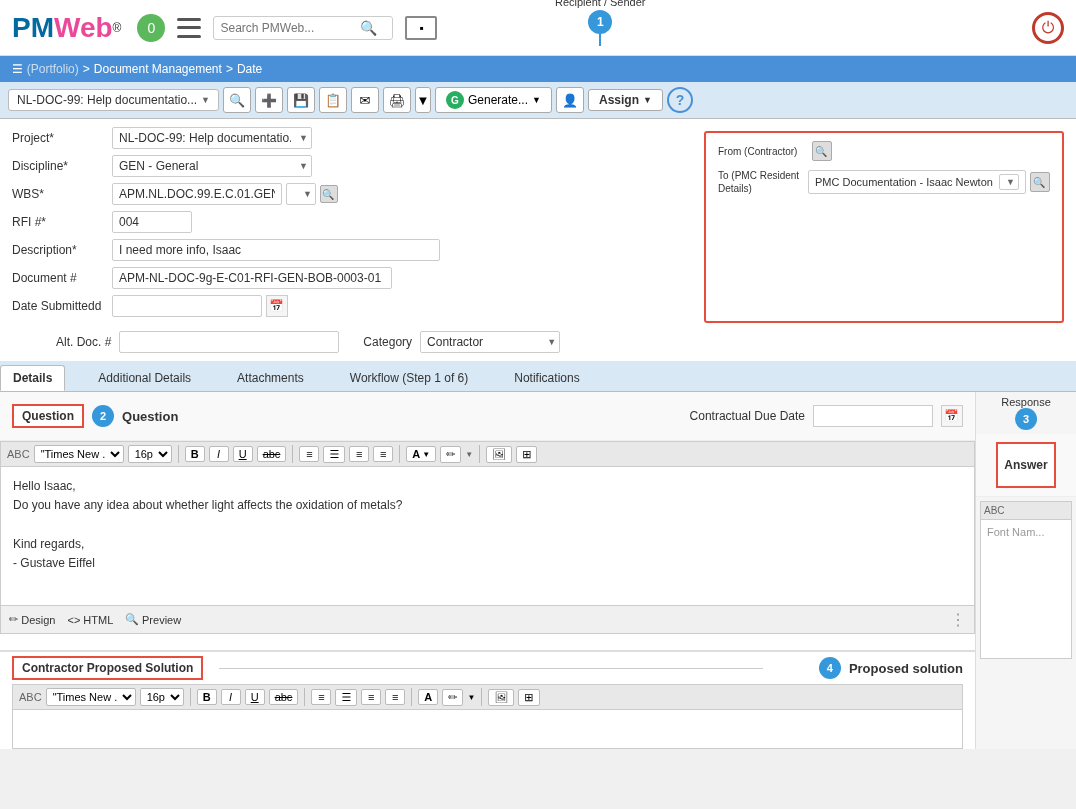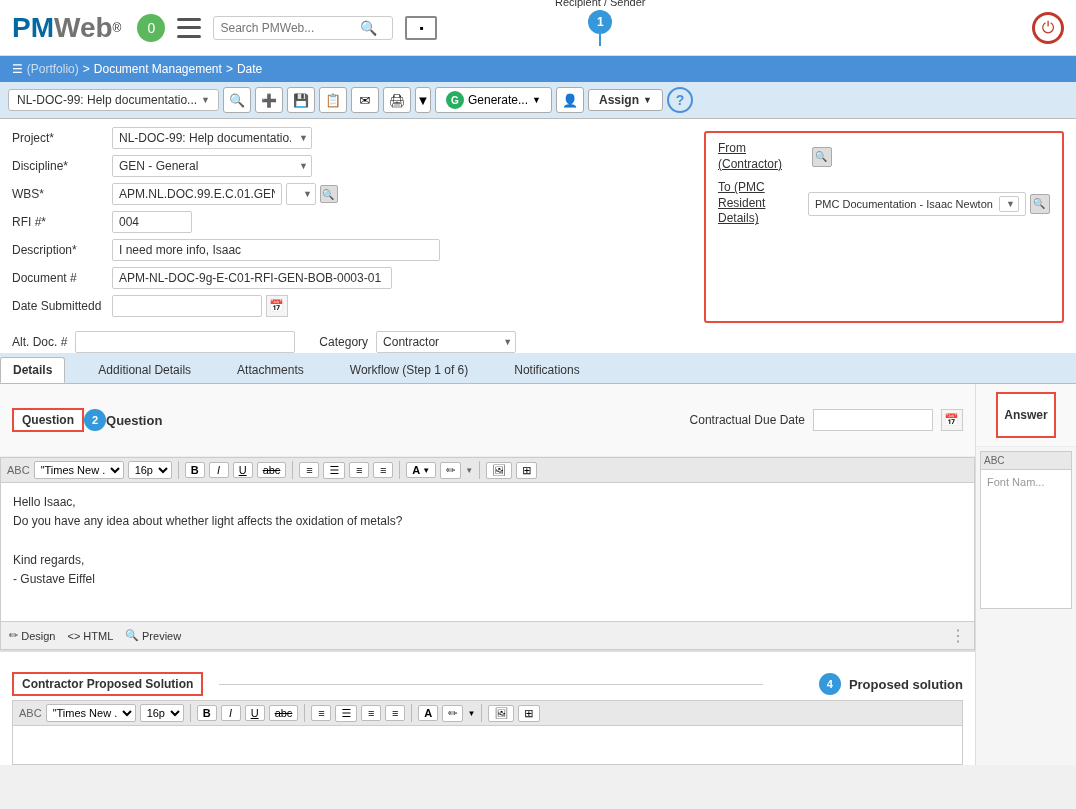--- a/index.html
+++ b/index.html
@@ -10,21 +10,21 @@
       background: #fff;
       display: flex;
       align-items: center;
       padding: 6px 12px;
       border-bottom: 1px solid #ddd;
       height: 56px;
       position: relative;
     }
     .logo { display: flex; align-items: center; margin-right: 16px; }
     .logo-pm { font-size: 28px; font-weight: bold; color: #0369a1; }
-    .logo-web { font-size: 28px; font-weight: bold; color: #737373; }
+    .logo-web { font-size: 28px; font-weight: bold; color: #ec4899; }
     .logo-dot { font-size: 12px; color: #333; }
     .shield-icon {
       width: 28px; height: 28px; background: #5cb85c; border-radius: 50%;
       display: flex; align-items: center; justify-content: center;
       color: white; font-size: 14px; margin-right: 12px;
     }
     .hamburger {
       width: 24px; height: 20px; display: flex; flex-direction: column;
       justify-content: space-between; margin-right: 12px; cursor: pointer;
     }
@@ -136,21 +136,21 @@
 
     
     .recipient-panel {
       border: 2px solid #e74c3c; border-radius: 3px; padding: 8px 12px;
       width: 360px; flex-shrink: 0; position: relative; margin-top: 4px;
     }
     .recipient-row {
       display: flex; align-items: center; margin-bottom: 8px;
     }
     .recipient-label {
-      font-size: 12px; color: #333; width: 90px; flex-shrink: 0; line-height: 1.3; text-decoration: underline;
+      font-size: 10px; color: #333; width: 90px; flex-shrink: 0; line-height: 1.3;
     }
     .recipient-value {
       border: 1px solid #ccc; border-radius: 2px; padding: 3px 6px;
       font-size: 11px; color: #333; background: white; flex: 1;
       display: flex; align-items: center; gap: 4px;
     }
     .recipient-search-btn {
       width: 20px; height: 20px; background: #ddd; border: 1px solid #aaa;
       border-radius: 2px; display: flex; align-items: center; justify-content: center;
       font-size: 10px; cursor: pointer; margin-left: 4px;
@@ -172,21 +172,21 @@
 
     
     .content-area {
       display: flex; gap: 0;
     }
     .main-panel { flex: 1; border-right: 1px solid #ddd; }
     .side-panel { width: 100px; background: #f5f5f5; position: relative; }
 
     
     .section-header {
-      display: flex; align-items: center; padding: 24px 12px; 
+      display: flex; align-items: center; padding: 12px 12px; gap: 8px;
       background: #f9f9f9; border-bottom: 1px solid #eee; justify-content: flex-end;
     }
     .section-label-box {
       border: 2px solid #e74c3c; padding: 3px 8px; font-size: 12px;
       font-weight: bold; color: #333; background: white;
     }
     .section-badge {
       width: 22px; height: 22px; background: #3498db; border-radius: 50%;
       display: flex; align-items: center; justify-content: center;
       color: white; font-size: 11px; font-weight: bold;
@@ -237,21 +237,21 @@
       background: #f0f0f0; border: 1px solid #ccc; border-top: none;
       padding: 4px 8px; display: flex; align-items: center; gap: 12px;
     }
     .rte-footer-btn {
       font-size: 11px; color: #333; cursor: pointer; display: flex; align-items: center; gap: 3px;
     }
     .rte-footer-right { margin-left: auto; color: #999; font-size: 16px; }
 
     
     .proposed-solution-section {
-      border-top: 2px solid #ddd; padding: 20px 12px 0 12px;
+      border-top: 2px solid #ddd; padding: 4px 12px 0 12px; margin-top: 16px;
     }
     .proposed-header {
       display: flex; align-items: center; gap: 8px; margin-bottom: 4px;
     }
     .proposed-label-box {
       border: 2px solid #e74c3c; padding: 3px 8px; font-size: 12px;
       font-weight: bold; color: #333; background: white;
     }
     .proposed-badge {
       width: 22px; height: 22px; background: #3498db; border-radius: 50%;
@@ -388,21 +388,21 @@
           <span style="flex:1; font-size:11px;">PMC Documentation - Isaac Newton</span>
           <div class="select-wrapper" style="display:inline-block; flex-shrink:0;">
             <select class="form-select" style="width:20px; padding:0;"></select>
           </div>
         </div>
         <div class="recipient-search-btn">🔍</div>
       </div>
     </div>
   </div>
 
-  <div style="padding: 0 12px 0 12px; display:flex; gap:24px; align-items:center;">
+  <div style="padding: 0 12px 8px 12px; display:flex; gap:24px; align-items:center;margin-left:44px;">
     <div style="display:flex; align-items:center; gap:8px;">
       <span style="font-size:12px; color:#333;">Alt. Doc. #</span>
       <input type="text" class="form-control" style="width: 220px;" value="">
     </div>
     <div style="display:flex; align-items:center; gap:8px;">
       <span style="font-size:12px; color:#333;">Category</span>
       <div class="select-wrapper">
         <select class="form-select" style="width:140px;">
           <option>Contractor</option>
         </select>
@@ -538,20 +538,24 @@
         <div class="rte-sep"></div>
         <button class="rte-btn">🖼</button>
         <button class="rte-btn">⊞</button>
       </div>
       <div style="border:1px solid #ccc; min-height:40px; background:white;"></div>
     </div>
   </div>
 
   <div class="side-panel">
 
+    <div style="display:flex; flex-direction:column; align-items:center; padding:4px 0; font-size:11px; color:#333;">
+      <span>Response</span>
+      <div style="width:22px; height:22px; background:#3498db; border-radius:50%; display:flex; align-items:center; justify-content:center; color:white; font-size:11px; font-weight:bold;">3</div>
+    </div>
 
     <div class="answer-header">
       <div class="answer-label-box">Answer</div>
     </div>
 
     <div style="padding:4px;">
       <div style="display:flex; align-items:center; background:#e8e8e8; border:1px solid #ccc; border-bottom:none; padding:3px;">
         <span style="font-size:10px; color:#666;">ABC</span>
       </div>
       <div style="border:1px solid #ccc; min-height:140px; padding:6px; background:white; font-size:11px; color:#999;">

